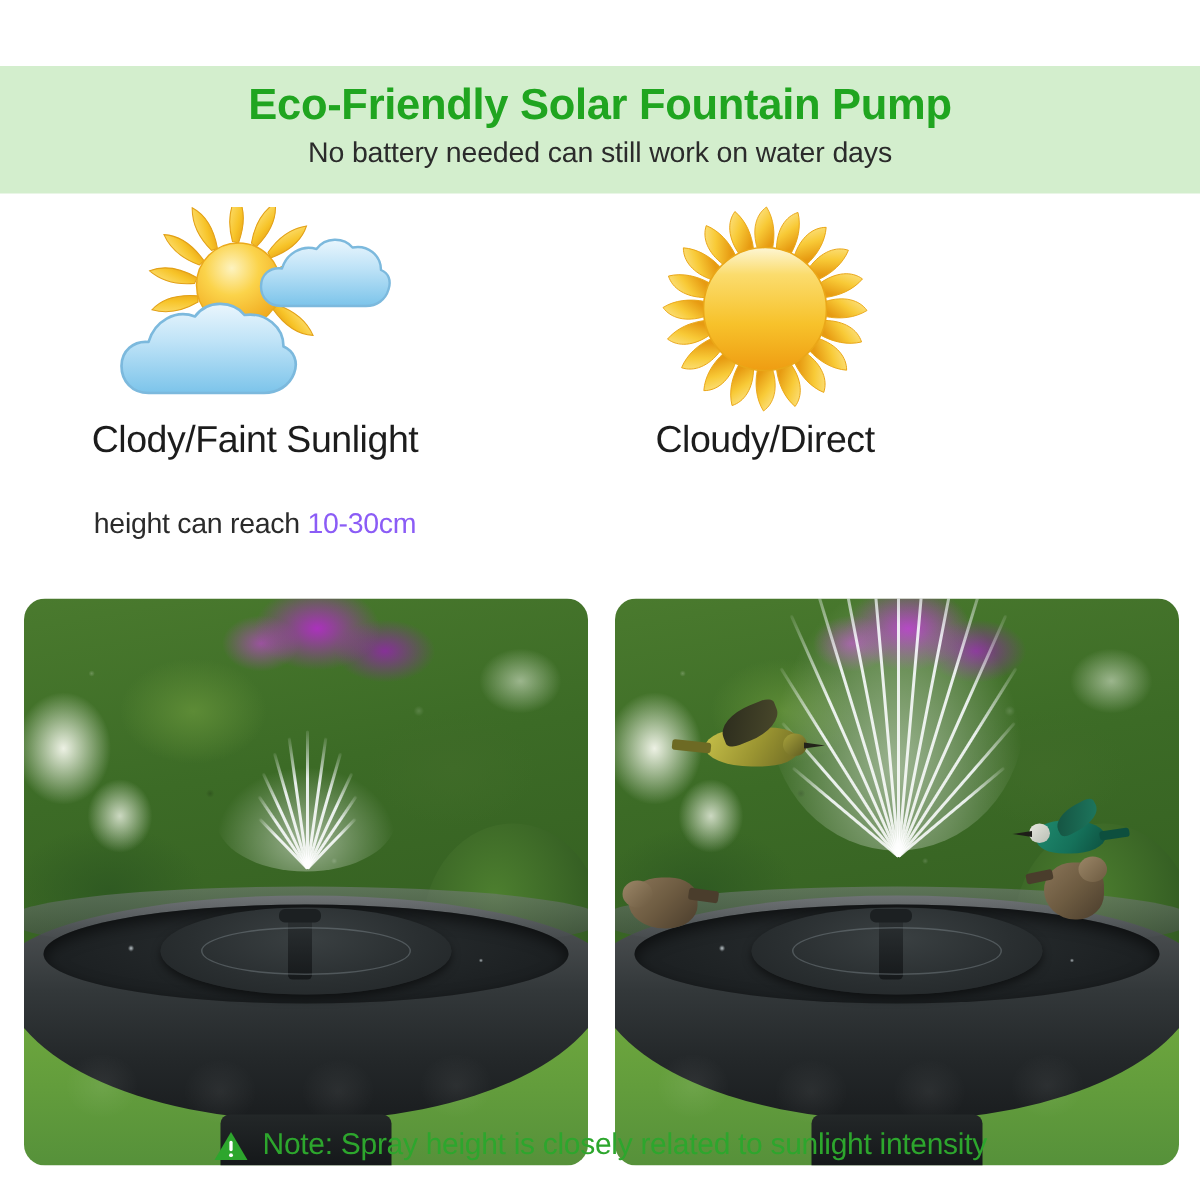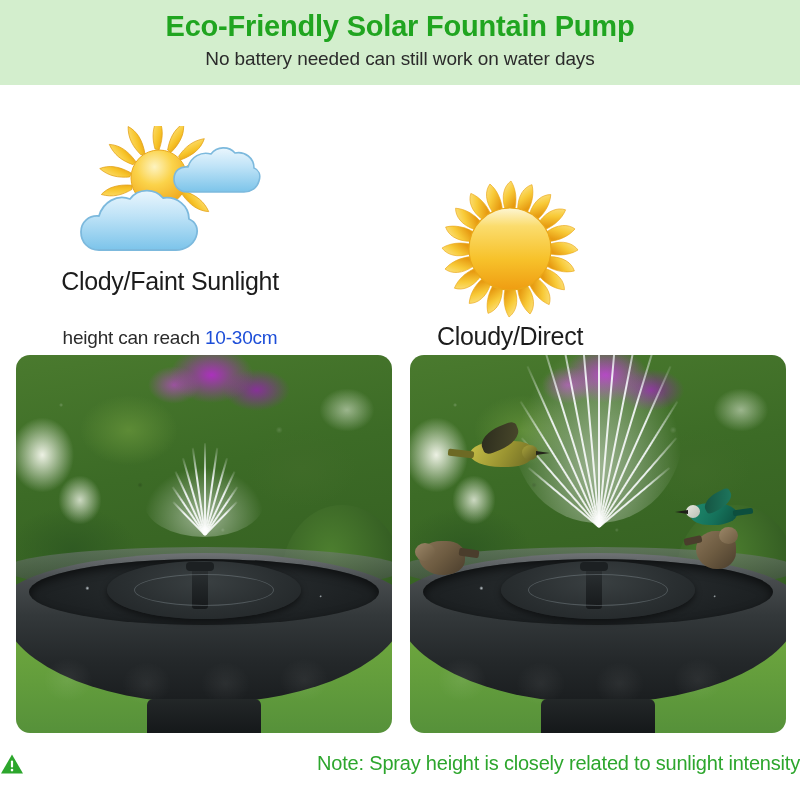--- a/index.html
+++ b/index.html
@@ -16,20 +16,21 @@
   }
 
   
   .header {
     width: 800px;
     height: 85px;
     background: #d3eecd;
     box-sizing: border-box;
     padding-top: 8px;
     text-align: center;
+    margin-top: 44px;
   }
   .header-title {
     font-size: 29px;
     font-weight: bold;
     color: #20a520;
     letter-spacing: -0.2px;
     line-height: 36px;
     white-space: nowrap;
   }
   .header-subtitle {
@@ -38,21 +39,20 @@
     line-height: 30px;
     font-weight: 400;
     letter-spacing: -0.1px;
   }
 
   
   .columns {
     display: flex;
     width: 680px;
     height: 265px;
-    align-items: flex-end;
   }
   .col {
     width: 400px;
     display: flex;
     flex-direction: column;
     align-items: center;
     box-sizing: border-box;
     padding-top: 6px;
   }
   .icon-wrap {
@@ -70,21 +70,21 @@
     margin-top: 2px;
   }
   .caption-body {
     font-size: 19px;
     color: #2b2b2b;
     text-align: center;
     line-height: 24px;
     margin-top: 7px;
     letter-spacing: -0.2px;
   }
-  .hl { color: #1d4ed8; }
+  .hl { color: #8b5cf6; }
   .col-right .caption-body { margin-top: 4px; }
 
   
   .photos {
     position: relative;
     width: 800px;
     height: 385px;
   }
   .photo {
     position: absolute;
@@ -354,21 +354,21 @@
     border-right: 13px solid #1e1e18;
   }
 
   
   .note {
     position: absolute;
     left: 0; right: 0;
     top: 752px;
     display: flex;
     align-items: center;
-    justify-content: space-between;
+    justify-content: center;
     gap: 9px;
   }
   .warn-icon { width: 24px; height: 22px; flex: none; }
   .note-text {
     font-size: 20px;
     color: #2da62d;
     letter-spacing: -0.2px;
     white-space: nowrap;
   }
 </style>

